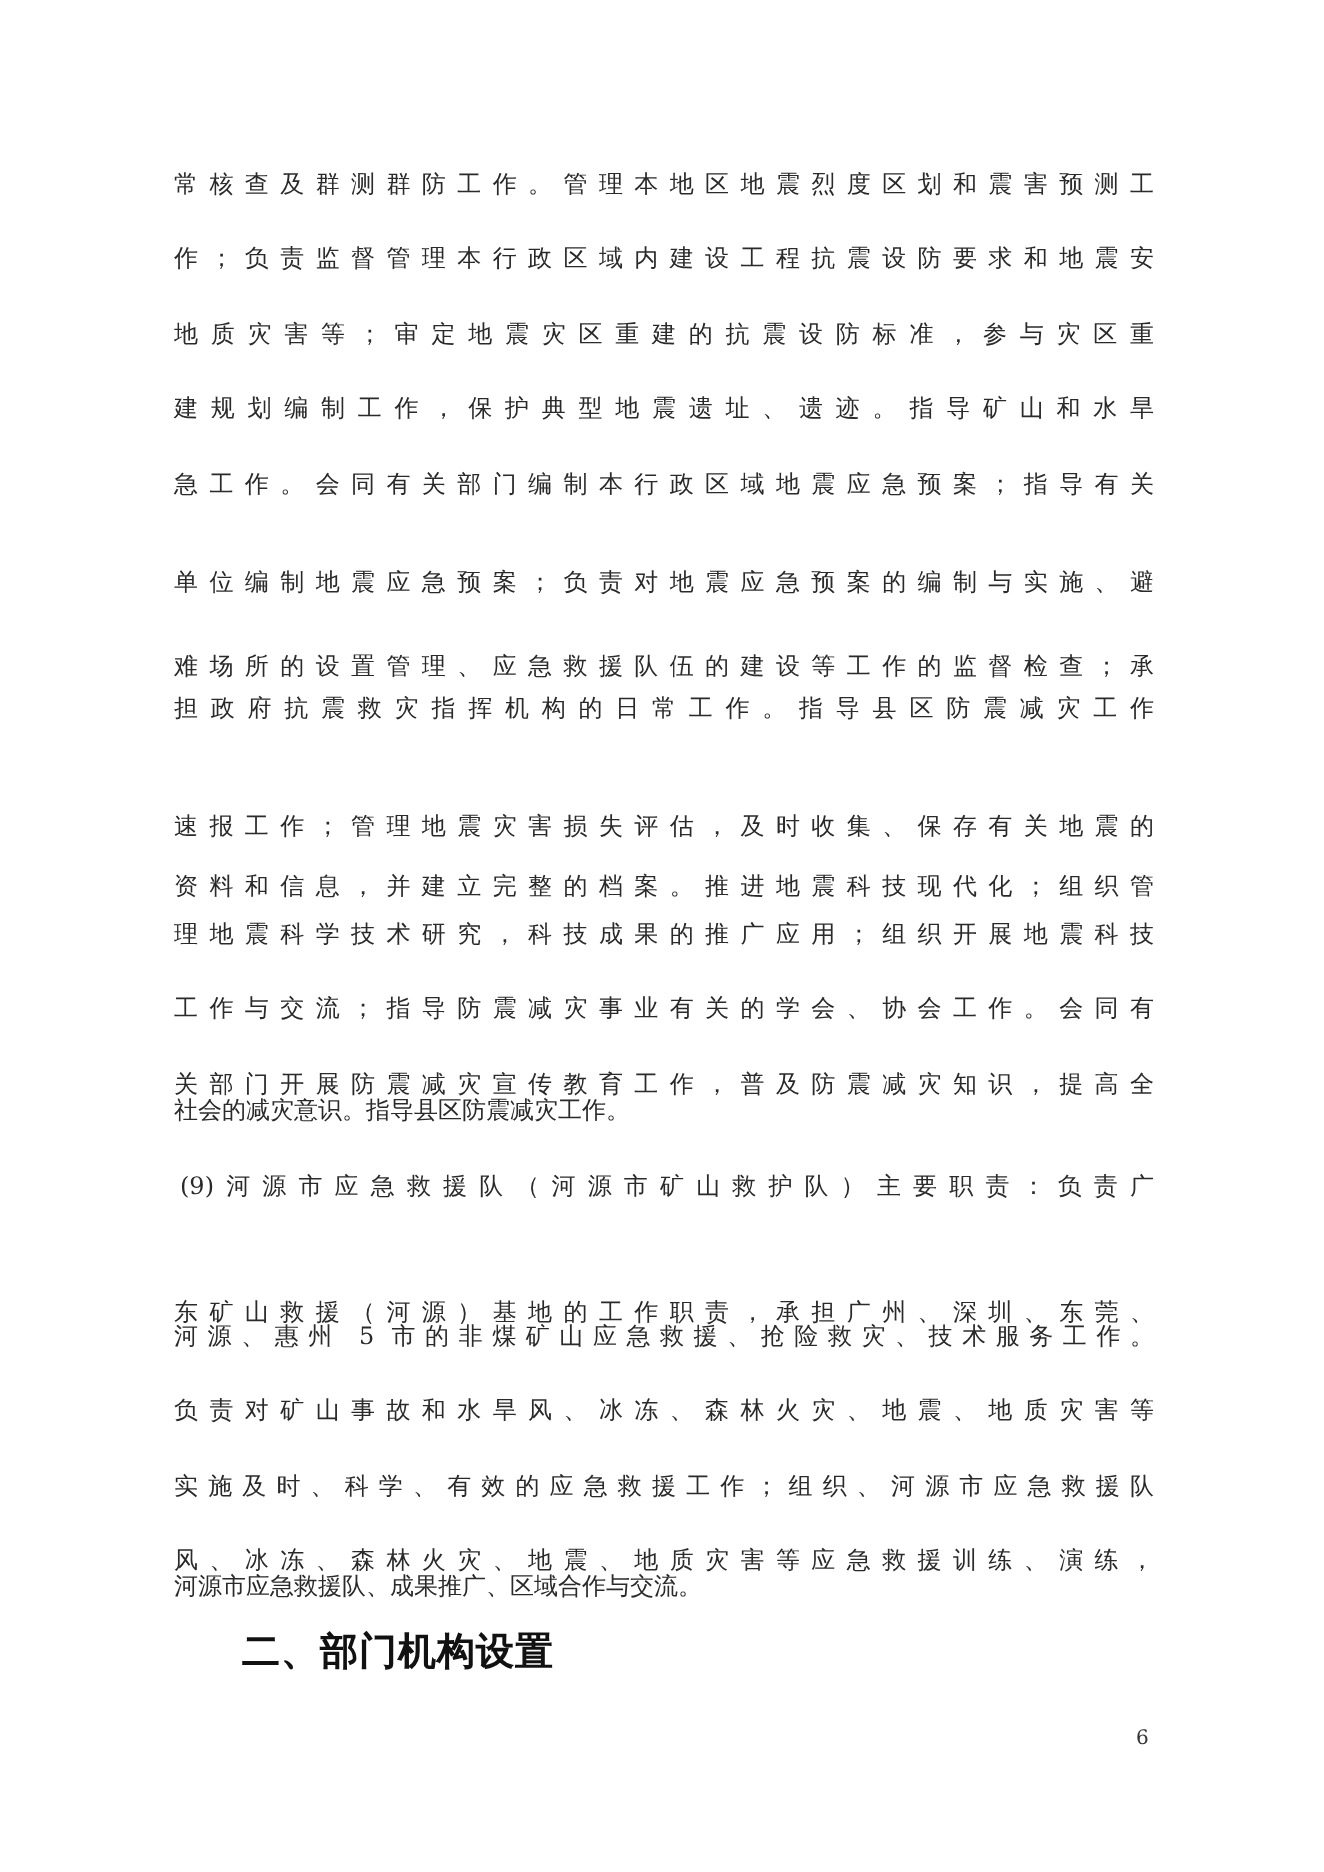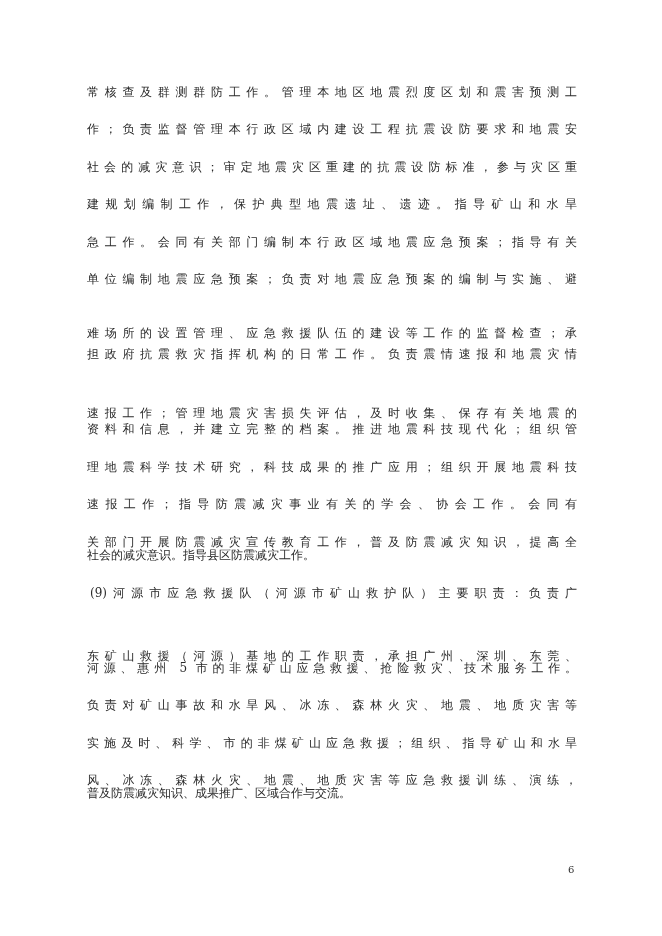--- a/index.html
+++ b/index.html
@@ -63,40 +63,41 @@
     }
   </style>
 </head>
 <body>
 
 <div class="page">
 
   <div>
     <div class="line" style="top:77px">常核查及群测群防工作。管理本地区地震烈度区划和震害预测工</div>
     <div class="line" style="top:114px">作；负责监督管理本行政区域内建设工程抗震设防要求和地震安</div>
-    <div class="line" style="top:152px">社会的减灾意识；审定地震灾区重建的抗震设防标准，参与灾区重</div>
+    <div class="line" style="top:152px">地质灾害等；审定地震灾区重建的抗震设防标准，参与灾区重</div>
     <div class="line" style="top:189px">建规划编制工作，保护典型地震遗址、遗迹。指导矿山和水旱</div>
     <div class="line" style="top:227px">急工作。会同有关部门编制本行政区域地震应急预案；指导有关</div>
-    <div class="line" style="top:264px">单位编制地震应急预案；负责对地震应急预案的编制与实施、避</div>
+    <div class="line" style="top:276px">单位编制地震应急预案；负责对地震应急预案的编制与实施、避</div>
     <div class="line" style="top:318px">难场所的设置管理、应急救援队伍的建设等工作的监督检查；承</div>
-    <div class="line" style="top:339px">担政府抗震救灾指挥机构的日常工作。负责震情速报和地震灾情</div>
+    <div class="line" style="top:339px">担政府抗震救灾指挥机构的日常工作。指导县区防震减灾工作</div>
     <div class="line" style="top:398px">速报工作；管理地震灾害损失评估，及时收集、保存有关地震的</div>
-    <div class="line" style="top:414px">资料和信息，并建立完整的档案。推进地震科技现代化；组织管</div>
+    <div class="line" style="top:428px">资料和信息，并建立完整的档案。推进地震科技现代化；组织管</div>
     <div class="line" style="top:452px">理地震科学技术研究，科技成果的推广应用；组织开展地震科技</div>
-    <div class="line" style="top:489px">速报工作；指导防震减灾事业有关的学会、协会工作。会同有</div>
+    <div class="line" style="top:489px">工作与交流；指导防震减灾事业有关的学会、协会工作。会同有</div>
     <div class="line" style="top:527px">关部门开展防震减灾宣传教育工作，普及防震减灾知识，提高全</div>
     <div class="line last" style="top:564px; top:527px; top:540px;">社会的减灾意识。指导县区防震减灾工作。</div>
   </div>
 
   <div>
     <div class="line p5first" style="top:578px">(9)河源市应急救援队（河源市矿山救护队）主要职责：负责广</div>
     <div class="line" style="top:641px">东矿山救援（河源）基地的工作职责，承担广州、深圳、东莞、</div>
     <div class="line" style="top:653px">河源、惠州 5 市的非煤矿山应急救援、抢险救灾、技术服务工作。</div>
     <div class="line" style="top:690px">负责对矿山事故和水旱风、冰冻、森林火灾、地震、地质灾害等</div>
-    <div class="line" style="top:728px">实施及时、科学、市的非煤矿山应急救援；组织、指导矿山和水旱</div>
+    <div class="line" style="top:728px">实施及时、科学、有效的应急救援工作；组织、河源市应急救援队</div>
     <div class="line" style="top:765px">风、冰冻、森林火灾、地震、地质灾害等应急救援训练、演练，</div>
-    <div class="line last" style="top:803px; top:778px;">普及防震减灾知识、成果推广、区域合作与交流。</div>
+    <div class="line last" style="top:803px; top:778px;">河源市应急救援队、成果推广、区域合作与交流。</div>
   </div>
 
+  <div class="heading">二、部门机构设置</div>
 
   <div class="page-number">6</div>
 
 </div>
 
 </body></html>

